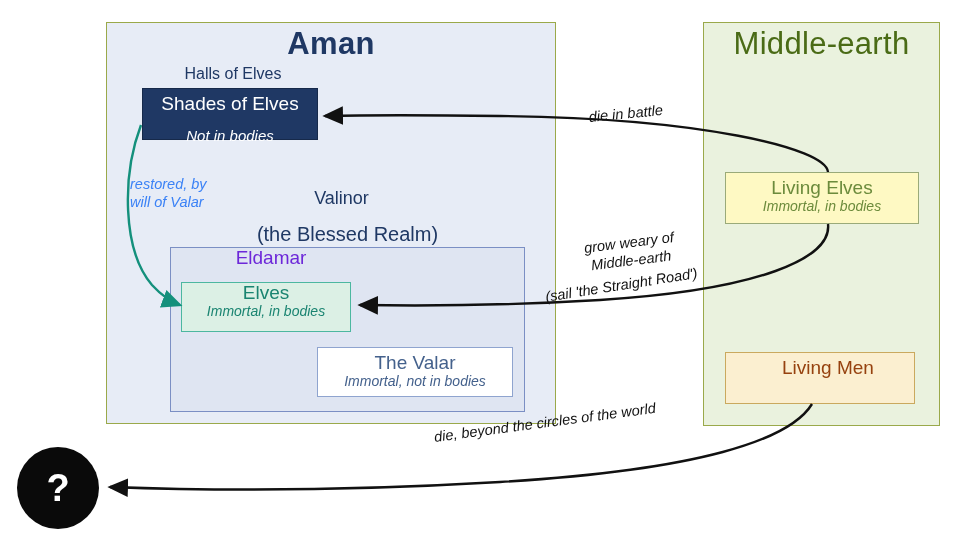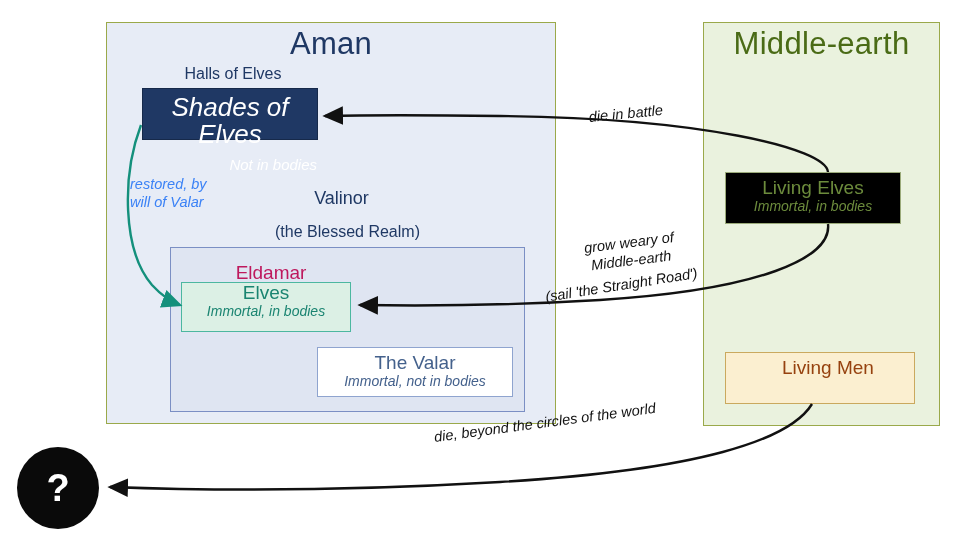--- a/index.html
+++ b/index.html
@@ -23,68 +23,68 @@
   #valinor-box{
     left:170px;top:247px;width:355px;height:165px;
     background:#dfe5f2;border:1px solid #7b8fc4;
   }
 
   
   .realm-title{
     position:absolute;text-align:center;
     font-size:31px;color:#1f3864;letter-spacing:.3px;white-space:nowrap;
   }
-  #aman-title{left:106px;top:26px;width:450px;}
+  #aman-title{left:106px;top:26px;width:450px;font-weight:bold;}
   #middleearth-title{left:703px;top:26px;width:237px;color:#4a6b16;}
   #valinor-title{
     position:absolute;left:164px;top:188px;width:355px;
     text-align:center;font-size:18px;color:#1f3864;
   }
   #valinor-sub{
     position:absolute;left:170px;top:223px;width:355px;
-    text-align:center;font-size:16px;color:#1f3864;
+    text-align:center;font-size:20px;color:#1f3864;
   }
   #mandos-title{
     position:absolute;left:142px;top:65px;width:182px;
     text-align:center;font-size:16px;color:#1f3864;
   }
   #eldamar-title{
-    position:absolute;left:181px;top:262px;width:180px;
-    text-align:center;font-size:19px;color:#be185d;
+    position:absolute;left:181px;top:247px;width:180px;
+    text-align:center;font-size:19px;color:#6d28d9;
   }
 
   
   .ebox{position:absolute;box-sizing:border-box;text-align:center;}
   .ebox .ttl{display:block;line-height:1.05;}
   .ebox .sub{display:block;font-style:italic;line-height:1.1;}
 
   #shades-box{
     left:142px;top:88px;width:176px;height:52px;
     background:#1f3864;border:1px solid #16294a;padding-top:5px;
   }
-  #shades-box .ttl{font-size:26px;color:#ffffff;font-style:italic;}
-  #shades-box .sub{font-size:15px;color:#ffffff;margin-top:8px;text-align:right;}
+  #shades-box .ttl{font-size:19px;color:#ffffff;}
+  #shades-box .sub{font-size:15px;color:#ffffff;margin-top:14px;}
 
   #elves-box{
     left:181px;top:282px;width:170px;height:50px;
     background:#dcf0e5;border:1px solid #4cb7a0;padding-top:0;
   }
   #elves-box .ttl{font-size:19px;color:#1a8471;}
   #elves-box .sub{font-size:14px;color:#1a8471;margin-top:1px;}
 
   #valar-box{
     left:317px;top:347px;width:196px;height:50px;
     background:#ffffff;border:1px solid #8fa4cf;padding-top:5px;
   }
   #valar-box .ttl{font-size:19px;color:#44618c;}
   #valar-box .sub{font-size:14px;color:#44618c;margin-top:1px;}
 
   #living-elves-box{
-    left:725px;top:172px;width:176px;height:52px;
-    background:#000000;border:1px solid #9aaa79;padding-top:5px;
+    left:725px;top:172px;width:194px;height:52px;
+    background:#fef9c3;border:1px solid #9aaa79;padding-top:5px;
   }
   #living-elves-box .ttl{font-size:19px;color:#6c8b3c;}
   #living-elves-box .sub{font-size:14px;color:#6c8b3c;margin-top:1px;}
 
   #living-men-box{
     left:725px;top:352px;width:190px;height:52px;
     background:#fbefd0;border:1px solid #caa95e;padding-top:5px;
   }
   #living-men-box .ttl{font-size:19px;color:#96420f;padding-left:16px;}
   #living-men-box .sub{font-size:14px;color:#96420f;margin-top:1px;}

